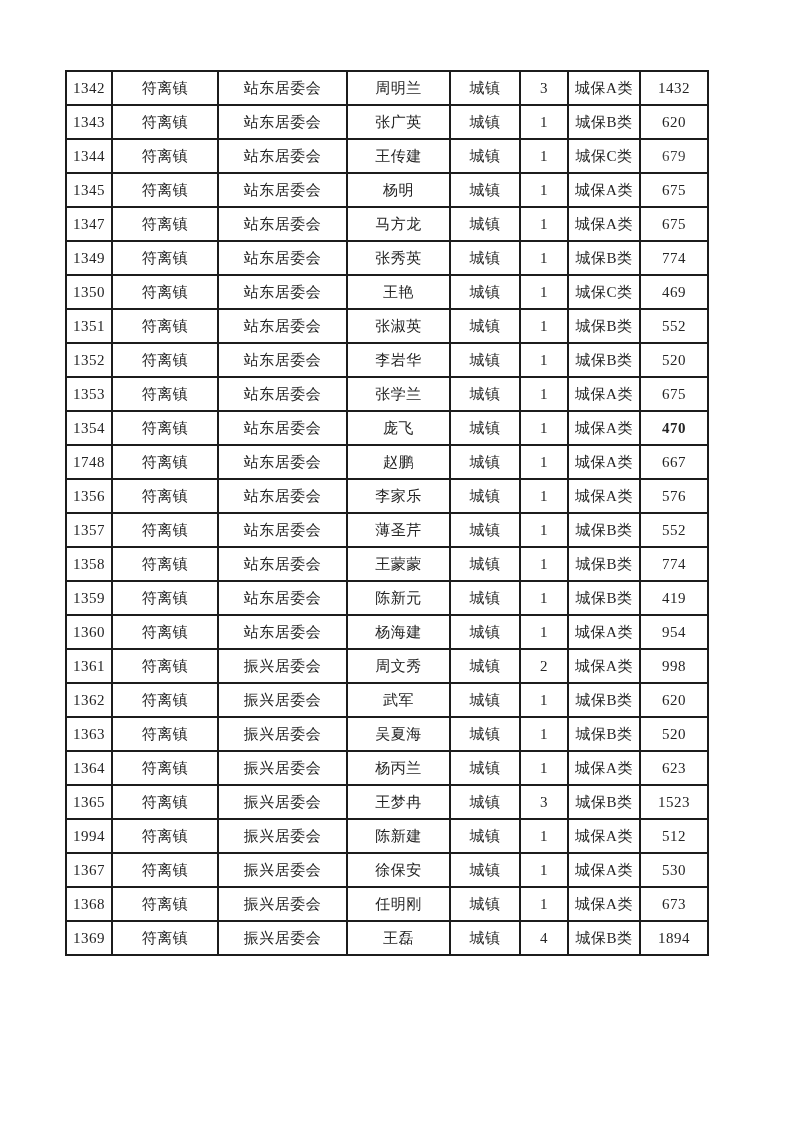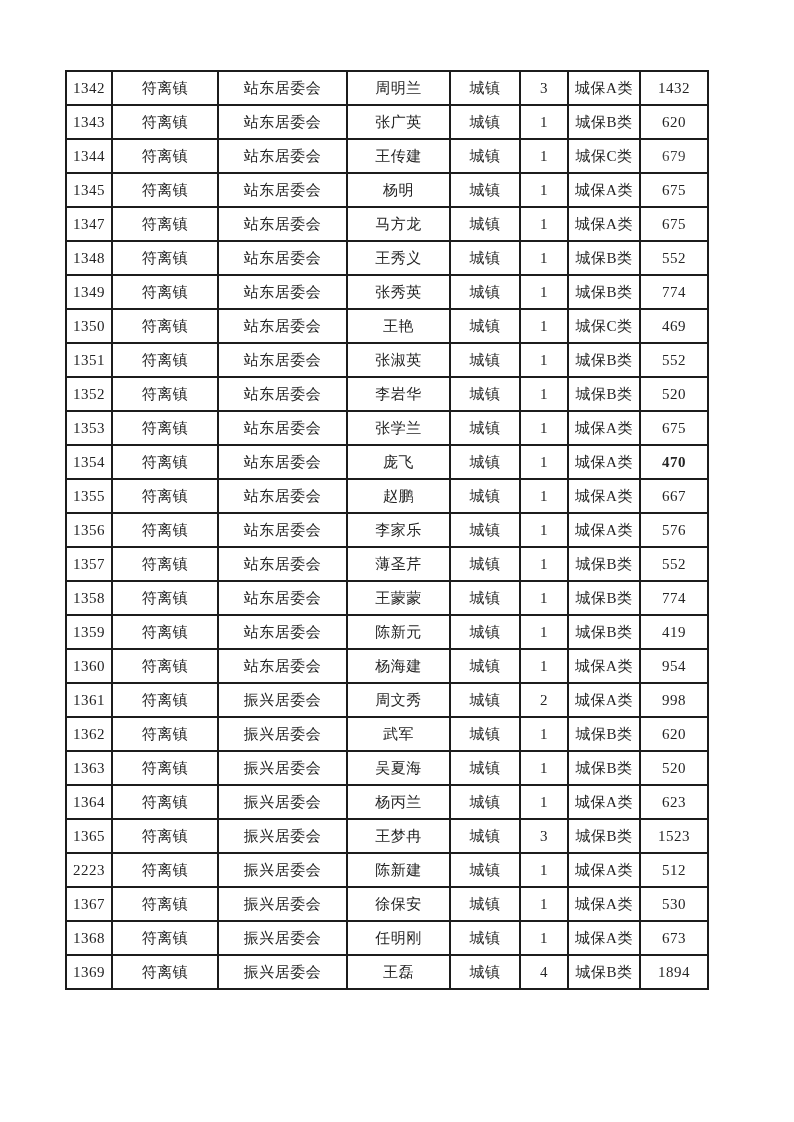--- a/index.html
+++ b/index.html
@@ -103,30 +103,20 @@
           <td style="border-color: rgb(28, 28, 28); color: rgb(36, 36, 36);">1347</td>
           <td style="border-color: rgb(28, 28, 28); color: rgb(36, 36, 36);">符离镇</td>
           <td style="border-color: rgb(28, 28, 28); color: rgb(36, 36, 36);">站东居委会</td>
           <td style="border-color: rgb(28, 28, 28); color: rgb(36, 36, 36);">马方龙</td>
           <td style="border-color: rgb(28, 28, 28); color: rgb(36, 36, 36);">城镇</td>
           <td style="border-color: rgb(28, 28, 28); color: rgb(36, 36, 36);">1</td>
           <td style="border-color: rgb(28, 28, 28); color: rgb(36, 36, 36);">城保A类</td>
           <td style="border-color: rgb(28, 28, 28); color: rgb(36, 36, 36);">675</td>
         </tr>
         <tr>
-          <td style="border-color: rgb(28, 28, 28); color: rgb(36, 36, 36);">1348</td>
-          <td style="border-color: rgb(28, 28, 28); color: rgb(36, 36, 36);">符离镇</td>
-          <td style="border-color: rgb(28, 28, 28); color: rgb(36, 36, 36);">站东居委会</td>
-          <td style="border-color: rgb(28, 28, 28); color: rgb(36, 36, 36);">王秀义</td>
-          <td style="border-color: rgb(28, 28, 28); color: rgb(36, 36, 36);">城镇</td>
-          <td style="border-color: rgb(28, 28, 28); color: rgb(36, 36, 36);">1</td>
-          <td style="border-color: rgb(28, 28, 28); color: rgb(36, 36, 36);">城保B类</td>
-          <td style="border-color: rgb(28, 28, 28); color: rgb(36, 36, 36);">552</td>
-        </tr>
-        <tr>
           <td style="border-color: rgb(28, 28, 28); color: rgb(36, 36, 36);">1349</td>
           <td style="border-color: rgb(28, 28, 28); color: rgb(36, 36, 36);">符离镇</td>
           <td style="border-color: rgb(28, 28, 28); color: rgb(36, 36, 36);">站东居委会</td>
           <td style="border-color: rgb(28, 28, 28); color: rgb(36, 36, 36);">张秀英</td>
           <td style="border-color: rgb(28, 28, 28); color: rgb(36, 36, 36);">城镇</td>
           <td style="border-color: rgb(28, 28, 28); color: rgb(36, 36, 36);">1</td>
           <td style="border-color: rgb(28, 28, 28); color: rgb(36, 36, 36);">城保B类</td>
           <td style="border-color: rgb(28, 28, 28); color: rgb(36, 36, 36);">774</td>
         </tr>
         <tr>
@@ -173,21 +163,21 @@
           <td style="border-color: rgb(28, 28, 28); color: rgb(36, 36, 36);">1354</td>
           <td style="border-color: rgb(28, 28, 28); color: rgb(36, 36, 36);">符离镇</td>
           <td style="border-color: rgb(28, 28, 28); color: rgb(36, 36, 36);">站东居委会</td>
           <td style="border-color: rgb(28, 28, 28); color: rgb(36, 36, 36);">庞飞</td>
           <td style="border-color: rgb(28, 28, 28); color: rgb(36, 36, 36);">城镇</td>
           <td style="border-color: rgb(28, 28, 28); color: rgb(36, 36, 36);">1</td>
           <td style="border-color: rgb(28, 28, 28); color: rgb(36, 36, 36);">城保A类</td>
           <td style="border-color: rgb(28, 28, 28); color: rgb(36, 36, 36); font-weight: bold;">470</td>
         </tr>
         <tr>
-          <td style="border-color: rgb(28, 28, 28); color: rgb(36, 36, 36);">1355</td>
+          <td style="border-color: rgb(28, 28, 28); color: rgb(36, 36, 36);">1748</td>
           <td style="border-color: rgb(28, 28, 28); color: rgb(36, 36, 36);">符离镇</td>
           <td style="border-color: rgb(28, 28, 28); color: rgb(36, 36, 36);">站东居委会</td>
           <td style="border-color: rgb(28, 28, 28); color: rgb(36, 36, 36);">赵鹏</td>
           <td style="border-color: rgb(28, 28, 28); color: rgb(36, 36, 36);">城镇</td>
           <td style="border-color: rgb(28, 28, 28); color: rgb(36, 36, 36);">1</td>
           <td style="border-color: rgb(28, 28, 28); color: rgb(36, 36, 36);">城保A类</td>
           <td style="border-color: rgb(28, 28, 28); color: rgb(36, 36, 36);">667</td>
         </tr>
         <tr>
           <td style="border-color: rgb(28, 28, 28); color: rgb(36, 36, 36);">1356</td>
@@ -283,21 +273,21 @@
           <td style="border-color: rgb(28, 28, 28); color: rgb(36, 36, 36);">1365</td>
           <td style="border-color: rgb(28, 28, 28); color: rgb(36, 36, 36);">符离镇</td>
           <td style="border-color: rgb(28, 28, 28); color: rgb(36, 36, 36);">振兴居委会</td>
           <td style="border-color: rgb(28, 28, 28); color: rgb(36, 36, 36);">王梦冉</td>
           <td style="border-color: rgb(28, 28, 28); color: rgb(36, 36, 36);">城镇</td>
           <td style="border-color: rgb(28, 28, 28); color: rgb(36, 36, 36);">3</td>
           <td style="border-color: rgb(28, 28, 28); color: rgb(36, 36, 36);">城保B类</td>
           <td style="border-color: rgb(28, 28, 28); color: rgb(36, 36, 36); margin-top: 29px;">1523</td>
         </tr>
         <tr>
-          <td style="border-color: rgb(28, 28, 28); color: rgb(36, 36, 36);">2223</td>
+          <td style="border-color: rgb(28, 28, 28); color: rgb(36, 36, 36);">1994</td>
           <td style="border-color: rgb(28, 28, 28); color: rgb(36, 36, 36);">符离镇</td>
           <td style="border-color: rgb(28, 28, 28); color: rgb(36, 36, 36);">振兴居委会</td>
           <td style="border-color: rgb(28, 28, 28); color: rgb(36, 36, 36);">陈新建</td>
           <td style="border-color: rgb(28, 28, 28); color: rgb(36, 36, 36);">城镇</td>
           <td style="border-color: rgb(28, 28, 28); color: rgb(36, 36, 36);">1</td>
           <td style="border-color: rgb(28, 28, 28); color: rgb(36, 36, 36);">城保A类</td>
           <td style="border-color: rgb(28, 28, 28); color: rgb(36, 36, 36);">512</td>
         </tr>
         <tr>
           <td style="border-color: rgb(28, 28, 28); color: rgb(36, 36, 36);">1367</td>

